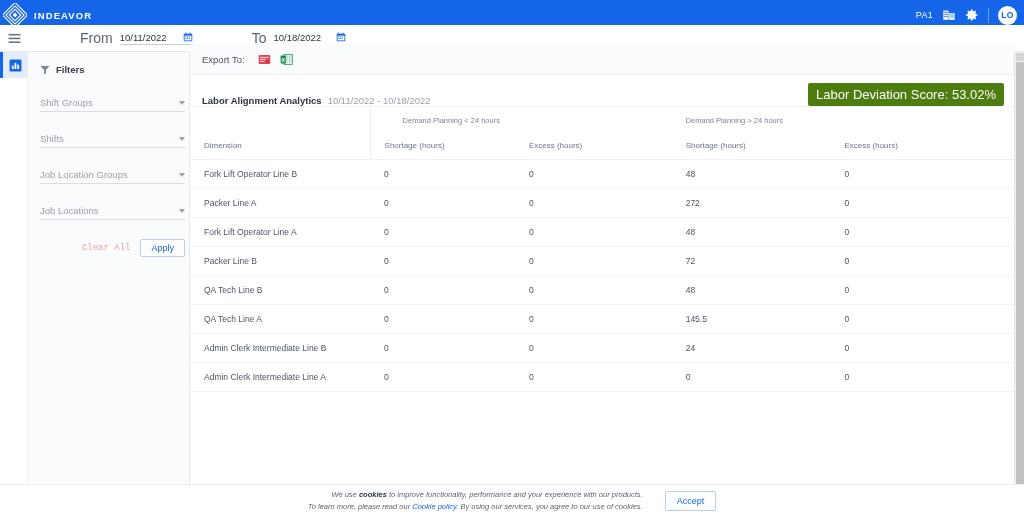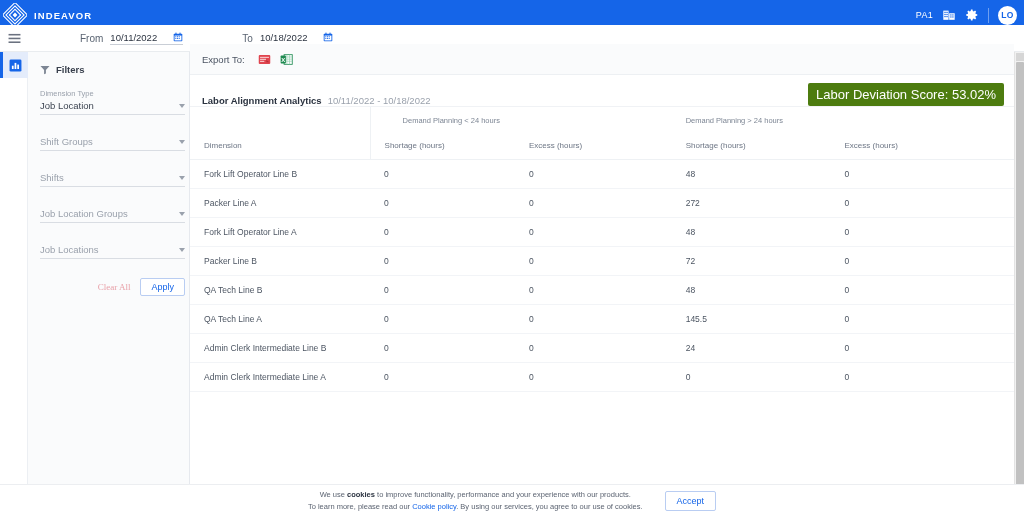--- a/index.html
+++ b/index.html
@@ -36,21 +36,21 @@
   }
 
   
   .datebar {
     position: absolute; top: 25px; left: 0; width: 1024px; height: 27px;
     background: #ffffff; display: flex; align-items: center;
     border-bottom: 1px solid #e9ecef;
   }
   .hamburger { width: 13px; height: 11px; margin-left: 8px; display: block; }
   .date-group { display: flex; align-items: center; margin-left: 17px; }
-  .date-label { font-size: 10px; color: #5a6472; margin-right: 7px; padding-left: 42px; }
+  .date-label { font-size: 14px; color: #5a6472; margin-right: 7px; padding-left: 42px; }
   .date-field {
     display: flex; align-items: center; justify-content: space-between;
     border-bottom: 1px solid #c9ced6; width: 73px; padding-bottom: 1px;
   }
   .date-value {
     font-size: 9.5px; color: #2b3340; border: none; outline: none;
     background: transparent; width: 52px; font-family: "Liberation Sans", sans-serif;
   }
   .cal-icon { width: 10px; height: 10px; display: block; }
 
@@ -88,21 +88,21 @@
     border-right: 3.5px solid transparent; border-top: 4px solid #9aa1ac;
     margin-bottom: 3px;
   }
   .field-spacer { height: 8px; }
   .filter-actions {
     display: flex; align-items: center; justify-content: flex-end;
     gap: 8px; margin-top: 19px;
   }
   .clear-all {
     font-size: 9px; color: #e8a0a8; background: none; border: none;
-    cursor: pointer; font-family: Liberation Serif, serif; padding: 2px; margin-left: 18px;
+    cursor: pointer; font-family: Liberation Mono, monospace; padding: 2px; margin-left: 18px;
   }
   .apply-btn {
     font-size: 9px; color: #1565E8; background: #fff;
     border: 1px solid #b9cdf2; border-radius: 2px;
     padding: 3px 10px; cursor: pointer;
     font-family: "Liberation Sans", sans-serif;
   }
 
   
   .main {
@@ -171,21 +171,21 @@
     position: absolute; top: 1px; left: 1px; width: 8px; height: 8px;
     background: #d6d6d6;
   }
 
   
   .cookie {
     position: absolute; bottom: 0; left: 0; width: 1024px; height: 32px;
     background: #ffffff; border-top: 1px solid #eceef1;
     display: flex; align-items: center; justify-content: center; gap: 22px;
   }
-  .cookie-text { font-size: 7.5px; color: #5c6472; line-height: 1.55; text-align: center; }
+  .cookie-text { font-size: 7.5px; color: #5c6472; line-height: 1.55; text-align: right; font-style: italic; }
   .cookie-text b { color: #2b3340; }
   .cookie-link { color: #1565E8; text-decoration: none; }
   .accept-btn {
     font-size: 9px; color: #1565E8; background: #fff;
     border: 1px solid #b9cdf2; border-radius: 2px;
     padding: 4px 11px; cursor: pointer;
     font-family: "Liberation Sans", sans-serif;
   }
 </style>
 </head>
@@ -293,27 +293,20 @@
   </div>
 
   <div class="filters">
     <div class="filters-head">
       <svg class="funnel-icon" viewBox="0 0 12 12">
         <path d="M0.6 1.2h10.8L7.1 6v4.1L4.9 11V6z" fill="#7d8694"></path>
       </svg>
       <span class="filters-title">Filters</span>
     </div>
 
-    <div class="field-group">
-      <div class="field-label">Dimension Type</div>
-      <div class="select-row">
-        <span class="select-value">Job Location</span>
-        <span class="caret"></span>
-      </div>
-    </div>
 
     <div class="field-spacer"></div>
 
     <div class="field-group">
       <div class="select-row">
         <span class="select-value placeholder">Shift Groups</span>
         <span class="caret"></span>
       </div>
     </div>
 

